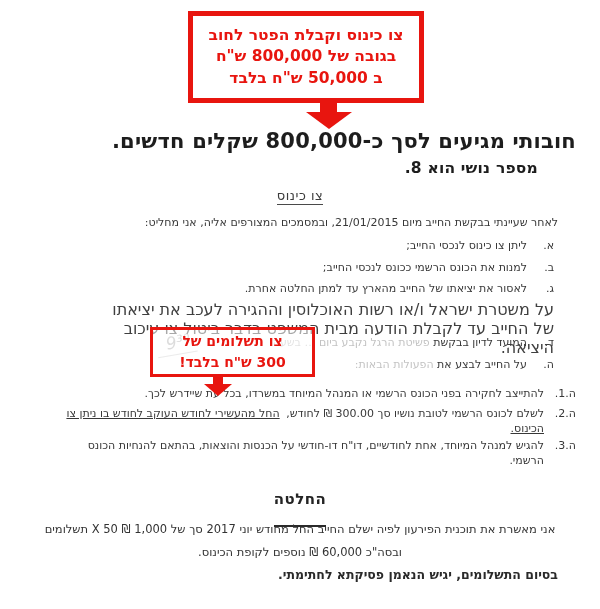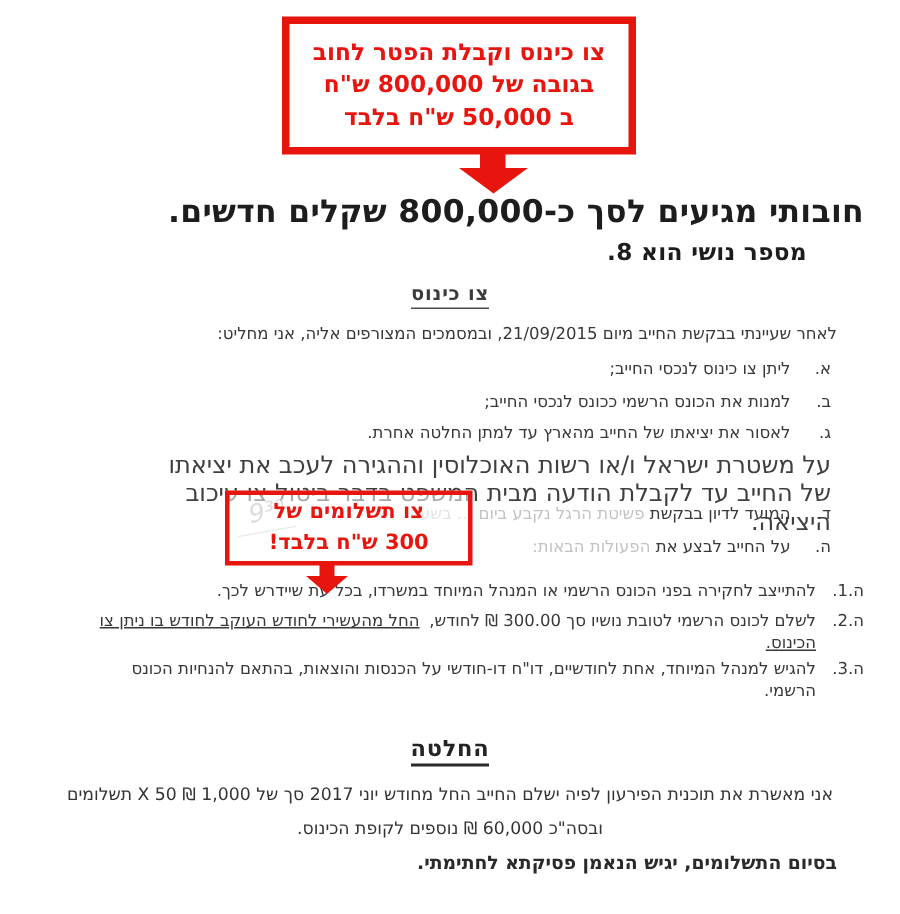--- a/index.html
+++ b/index.html
@@ -29,21 +29,21 @@
   .arrow-top .head{left:0;top:11px;border-left:23px solid transparent;border-right:23px solid transparent;border-top:17px solid var(--red);}
   .arrow-mid{top:376px;left:204px;width:28px;height:20px;}
   .arrow-mid .stem{left:9px;top:0;width:10px;height:8px;}
   .arrow-mid .head{left:0;top:8px;border-left:14px solid transparent;border-right:14px solid transparent;border-top:12px solid var(--red);}
   
   .line{position:absolute;color:var(--ink);z-index:1;}
   .big{font-size:21px;font-weight:bold;color:var(--ink-dark);letter-spacing:.2px;}
   .debts{top:129px;right:24px;}
   .creditors{top:159px;right:62px;font-size:15.5px;}
   .sec-title{top:185px;left:0;right:0;text-align:center;}
-  .sec-title span{display:inline-block;font-size:13px;font-weight:bold;color:#3c3c3c;border-bottom:1.5px solid #4a4a4a;padding-bottom:1px;letter-spacing:.5px;}
+  .sec-title span{display:inline-block;font-size:13px;font-weight:normal;color:#3c3c3c;border-bottom:1.5px solid #4a4a4a;padding-bottom:1px;letter-spacing:.5px;}
   .small{font-size:11px;line-height:1.35;color:#383838;}
   .opening{top:216px;right:42px;left:30px;}
   .item{display:flex;}
   .item .lbl{flex:none;width:27px;}
   .item .txt{flex:1;}
   .it-a{top:239px;right:46px;left:30px;}
   .it-b{top:261px;right:46px;left:30px;}
   .it-c{top:282px;right:46px;left:30px;}
   .note{top:300px;right:46px;left:88px;font-size:16px;color:#3f3f3f;}
   .it-d{top:336px;right:46px;left:30px;}
@@ -53,21 +53,21 @@
   .it-e2{top:407px;right:24px;left:52px;}
   .it-e3{top:439px;right:24px;left:52px;}
   .faint{color:var(--faint);opacity:.6;margin-top:13px;}
   .u{text-decoration:underline;margin-right:3px;}
   .handwriting{
     position:absolute;top:332px;left:156px;z-index:2;color:#8a8a8a;opacity:.65;
     font-size:17px;font-style:italic;transform:rotate(-10deg);
     border-bottom:1px solid rgba(120,120,120,.5);padding:0 6px 2px 10px;
   }
   .dec-title{top:489px;left:0;right:0;text-align:center;}
-  .dec-title span{display:inline-block;font-size:15px;font-weight:bold;color:#242424;border-bottom:2px solid #2a2a2a;padding-bottom:1px;letter-spacing:.5px;}
+  .dec-title span{display:inline-block;font-size:15px;font-weight:bold;color:#242424;border-bottom:2px solid #2a2a2a;padding-bottom:17px;letter-spacing:.5px;}
   .dec-body{top:518px;right:40px;left:40px;text-align:center;font-size:11.5px;line-height:23px;color:#333;}
   .closing{top:567px;right:42px;font-size:12.5px;font-weight:bold;color:#2a2a2a;}
 </style>
 </head>
 <body>
 
 <div class="page">
 
   <div class="callout callout-top">
     <div>צו כינוס וקבלת הפטר לחוב</div>
@@ -79,21 +79,21 @@
     <div class="head"></div>
   </div>
 
   <div class="line big debts">חובותי מגיעים לסך כ-800,000  שקלים חדשים.</div>
   <div class="line big creditors">מספר נושי הוא 8.</div>
 
   <div class="line sec-title">
     <span>צו כינוס</span>
   </div>
 
-  <div class="line small opening">לאחר שעיינתי בבקשת החייב מיום 21/09/2015, ובמסמכים המצורפים אליה, אני מחליט:</div>
+  <div class="line small opening">לאחר שעיינתי בבקשת החייב מיום 21/01/2015, ובמסמכים המצורפים אליה, אני מחליט:</div>
 
   <div class="line small item it-a">
     <span class="lbl">א.</span>
     <span class="txt">ליתן צו כינוס לנכסי החייב;</span>
   </div>
   <div class="line small item it-b">
     <span class="lbl">ב.</span>
     <span class="txt">למנות את הכונס הרשמי ככונס לנכסי החייב;</span>
   </div>
   <div class="line small item it-c">

